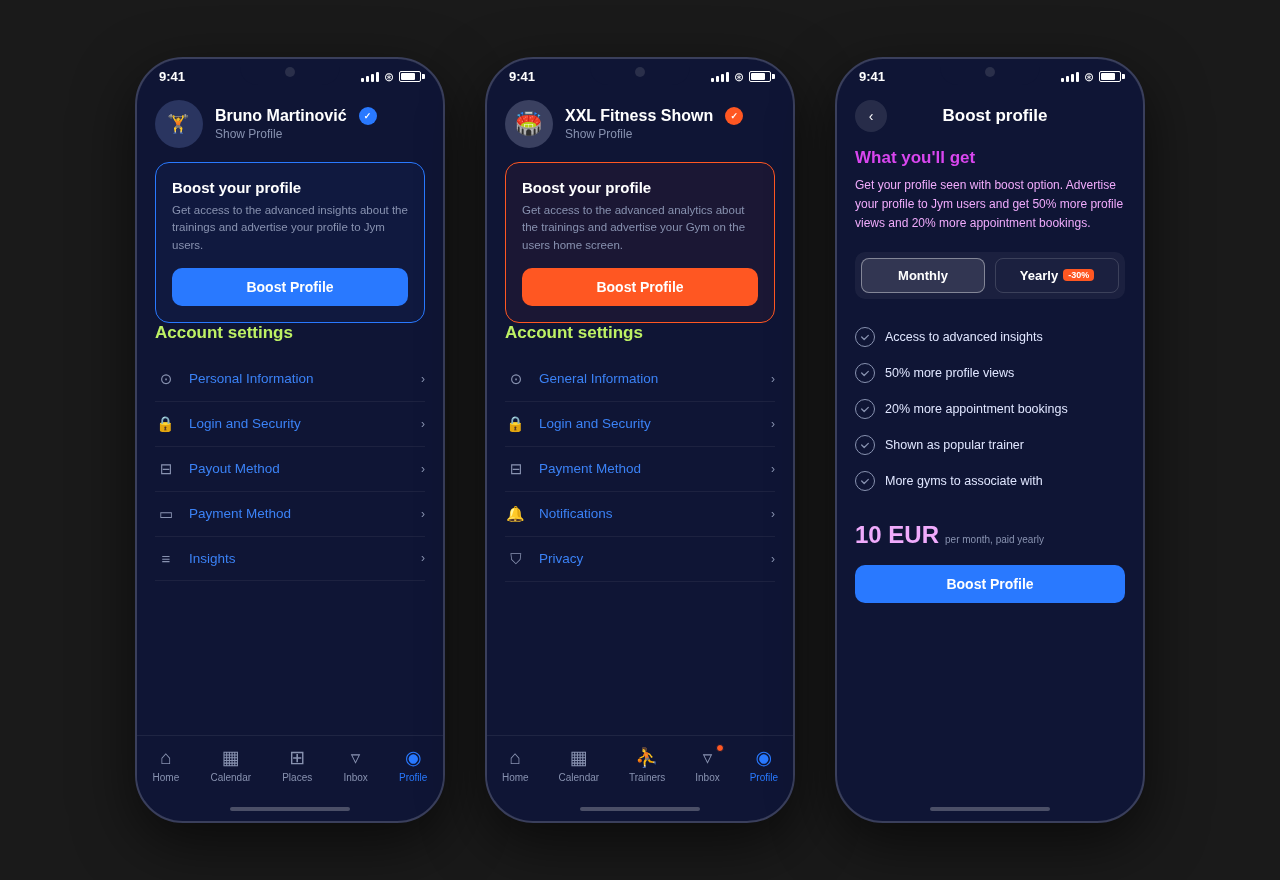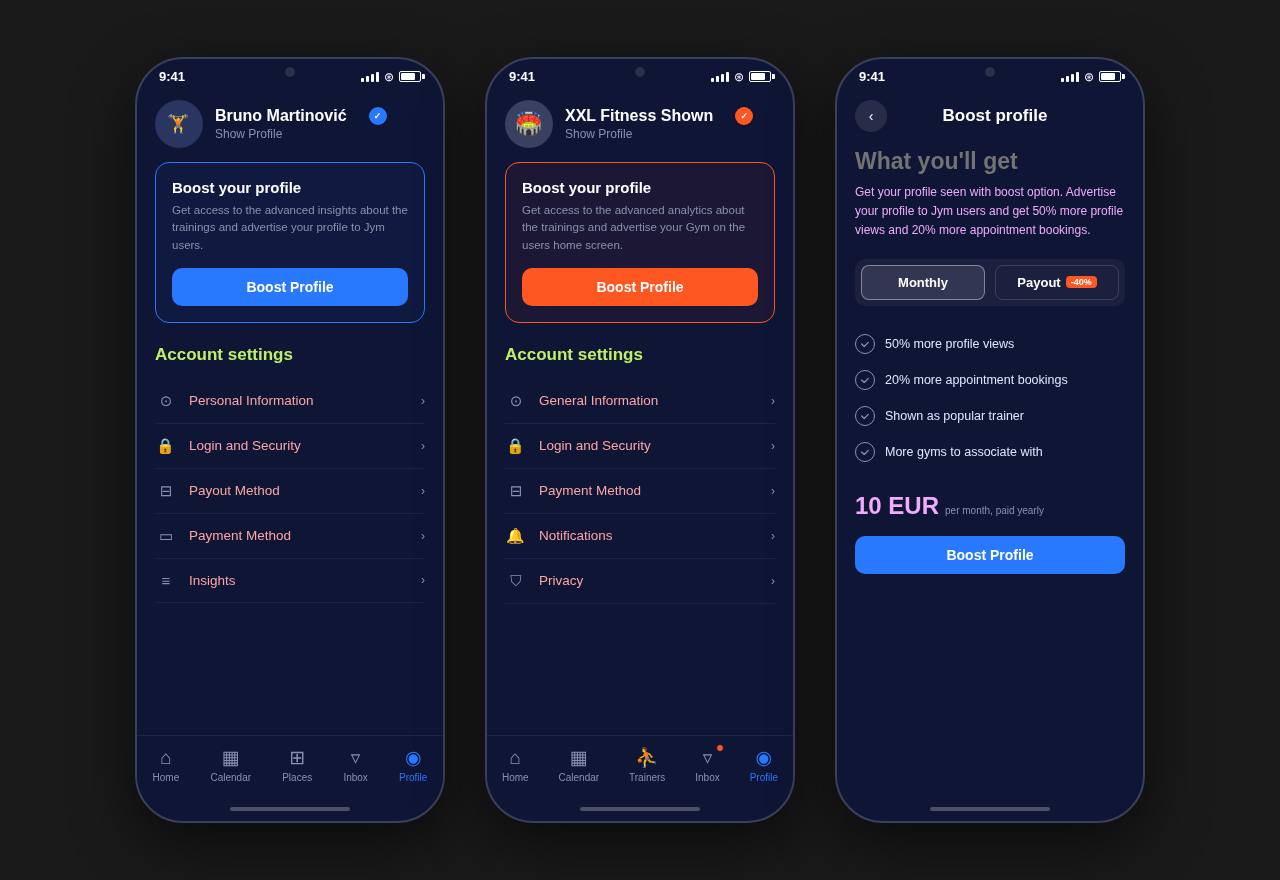--- a/index.html
+++ b/index.html
@@ -115,21 +115,21 @@
       font-size: 18px;
     }
     .avatar-gym {
       background: #3a4060;
       font-size: 22px;
     }
     .profile-name-wrap { flex: 1; }
     .profile-name {
       display: flex;
       align-items: flex-start;
-      gap: 22px;
+      gap: 12px;
       color: #fff;
       font-size: 16px;
       font-weight: 700;
     }
     .verified-badge {
       width: 18px; height: 18px;
       background: #2979ff;
       border-radius: 50%;
       display: flex;
       align-items: center;
@@ -145,21 +145,20 @@
       color: #8892b0;
       font-size: 12px;
       margin-top: 2px;
     }
 
     
     .boost-card {
       border: 1.5px solid #2979ff;
       border-radius: 14px;
       padding: 16px;
-      margin-bottom: 22px;
       background: rgba(41, 121, 255, 0.05);
     }
     .boost-card-orange {
       border-color: #ff5722;
       background: rgba(255, 87, 34, 0.05);
     }
     .boost-card-title {
       color: #fff;
       font-size: 15px;
       font-weight: 700;
@@ -206,21 +205,21 @@
       width: 22px;
       display: flex;
       align-items: center;
       justify-content: center;
       color: #8892b0;
       font-size: 15px;
       flex-shrink: 0;
     }
     .menu-label {
       flex: 1;
-      color: #fca5a5;
+      color: #3b82f6;
       font-size: 13.5px;
     }
     .menu-chevron { color: #8892b0; font-size: 12px; }
 
     
     .bottom-nav {
       display: flex;
       justify-content: space-around;
       align-items: center;
       padding: 10px 0 18px;
@@ -272,22 +271,22 @@
     }
     .header-title {
       flex: 1;
       text-align: center;
       color: #fff;
       font-size: 17px;
       font-weight: 700;
       margin-right: 32px;
     }
     .what-title {
-      color: #737373;
-      font-size: 23px;
+      color: #d946ef;
+      font-size: 17px;
       font-weight: 800;
       margin-bottom: 8px;
     }
     .what-desc {
       color: #f0abfc;
       font-size: 12px;
       line-height: 1.6;
       margin-bottom: 18px;
     }
 
@@ -583,57 +582,65 @@
 
       <div class="what-title">What you'll get</div>
       <div class="what-desc">Get your profile seen with boost option. Advertise your profile to Jym users and get 50% more profile views and 20% more appointment bookings.</div>
 
       
       <div class="plan-selector">
         <button class="plan-btn active">
           <span>Monthly</span>
         </button>
         <button class="plan-btn">
-          <span>Payout</span>
-          <span class="discount-badge">-40%</span>
+          <span>Yearly</span>
+          <span class="discount-badge">-30%</span>
         </button>
       </div>
 
       
       <div class="features-list">
         <div class="feature-item">
           <div class="check-icon">
             <svg viewBox="0 0 12 12" fill="none">
                 <path d="M2 6l3 3 5-5" stroke="#8892b0" stroke-width="1.5" stroke-linecap="round" stroke-linejoin="round"></path>
               </svg>
           </div>
-          <span class="feature-text">50% more profile views</span>
+          <span class="feature-text">Access to advanced insights</span>
         </div>
         <div class="feature-item">
           <div class="check-icon">
             <svg viewBox="0 0 12 12" fill="none">
                 <path d="M2 6l3 3 5-5" stroke="#8892b0" stroke-width="1.5" stroke-linecap="round" stroke-linejoin="round"></path>
               </svg>
           </div>
-          <span class="feature-text">20% more appointment bookings</span>
+          <span class="feature-text">50% more profile views</span>
         </div>
         <div class="feature-item">
           <div class="check-icon">
             <svg viewBox="0 0 12 12" fill="none">
                 <path d="M2 6l3 3 5-5" stroke="#8892b0" stroke-width="1.5" stroke-linecap="round" stroke-linejoin="round"></path>
               </svg>
           </div>
-          <span class="feature-text">Shown as popular trainer</span>
+          <span class="feature-text">20% more appointment bookings</span>
         </div>
         <div class="feature-item">
           <div class="check-icon">
             <svg viewBox="0 0 12 12" fill="none">
                 <path d="M2 6l3 3 5-5" stroke="#8892b0" stroke-width="1.5" stroke-linecap="round" stroke-linejoin="round"></path>
               </svg>
           </div>
+          <span class="feature-text">Shown as popular trainer</span>
+        </div>
+        <div class="feature-item">
+          <div class="check-icon">
+            <svg viewBox="0 0 12 12" fill="none">
+                <path d="M2 6l3 3 5-5" stroke="#8892b0" stroke-width="1.5" stroke-linecap="round" stroke-linejoin="round"></path>
+              </svg>
+          </div>
           <span class="feature-text">More gyms to associate with</span>
         </div>
       </div>
 
       
       <div class="price-row">
         <span class="price-main">10 EUR</span>
         <span class="price-sub">per month, paid yearly</span>
       </div>
 

